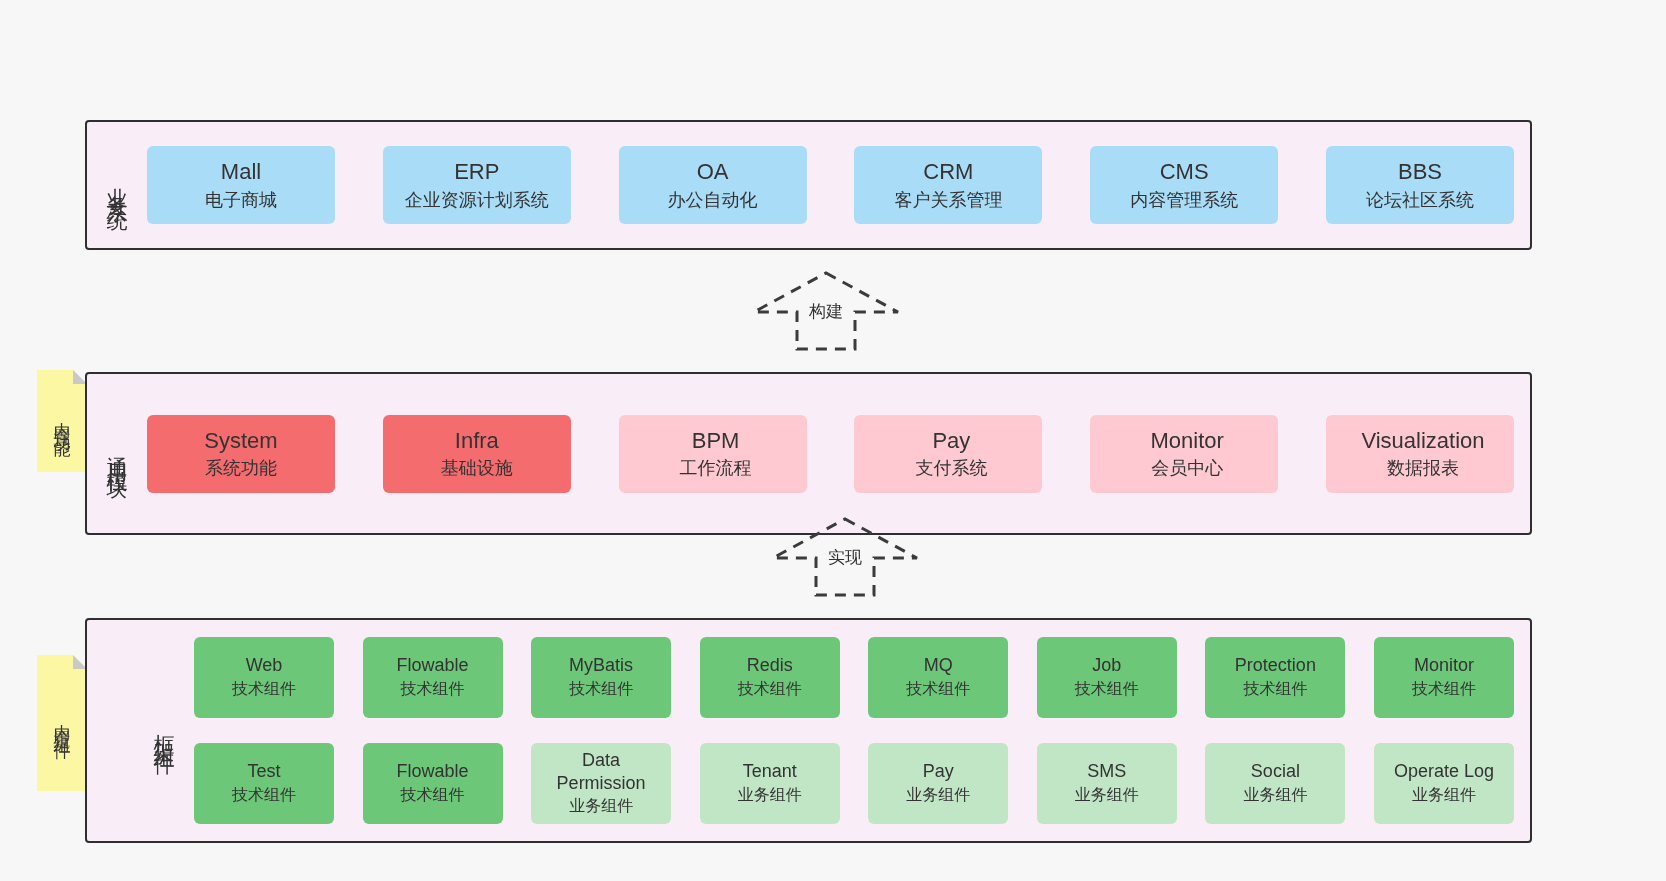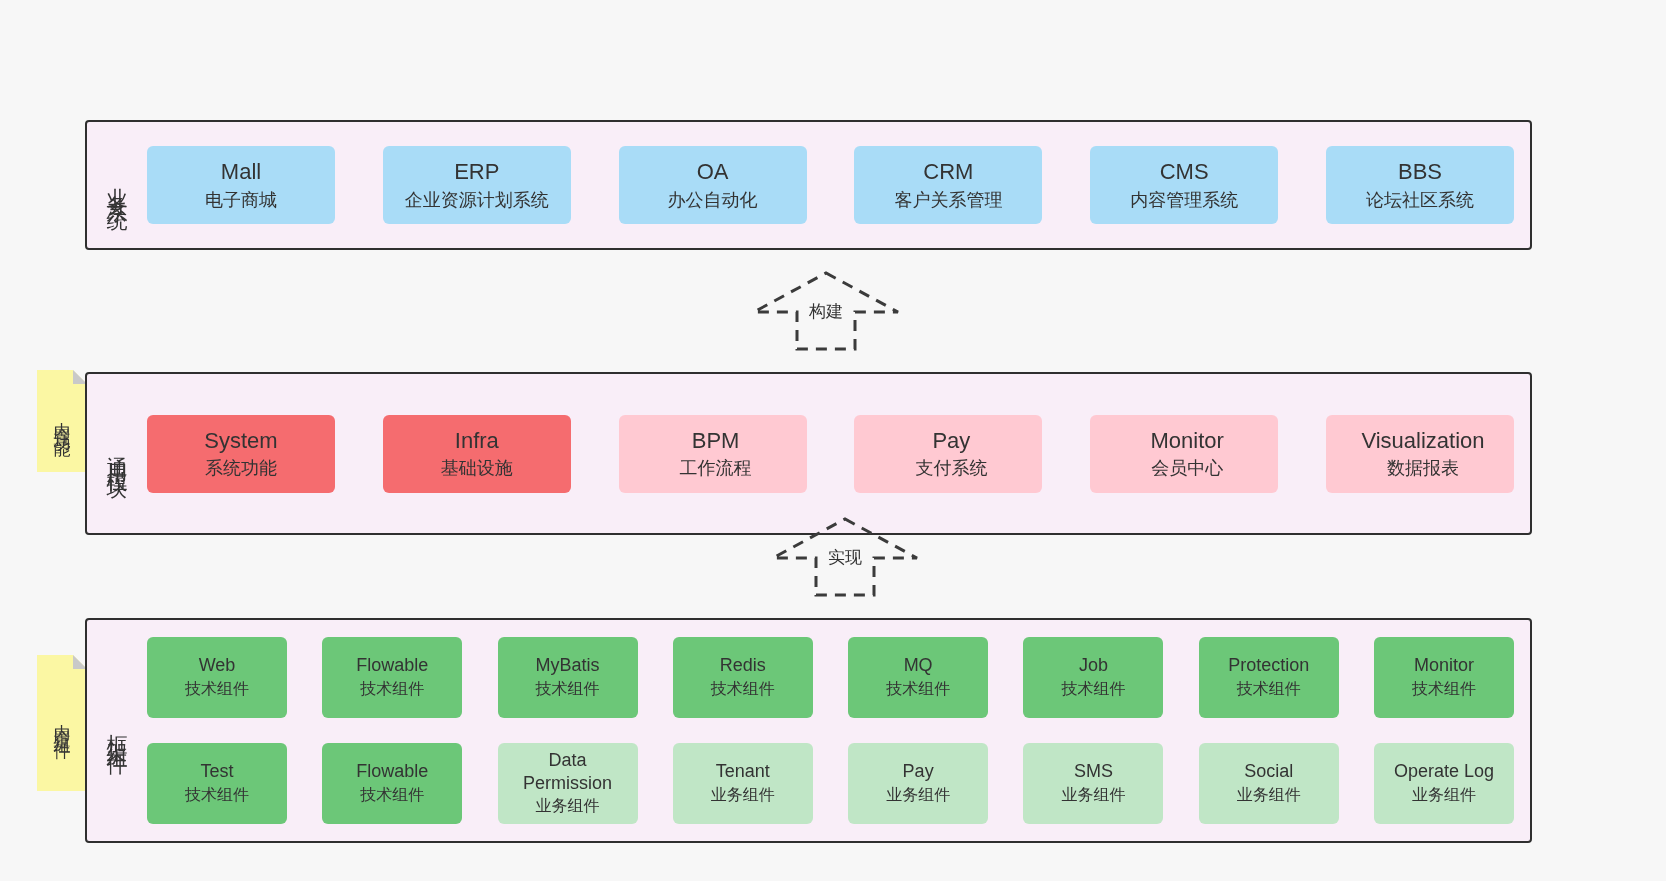--- a/index.html
+++ b/index.html
@@ -17,21 +17,21 @@
     position:absolute; left:85px; width:1447px;
     box-sizing:border-box;
     background:var(--band-bg,#f9eef8);
     border:2px solid var(--band-border,#2f2f2f);
     border-radius:4px;
     display:flex; align-items:stretch;
     z-index:2;
   }
   #band1{top:120px; height:130px;}
   #band2{top:372px; height:163px;}
-  #band3{top:618px; height:225px;}
+  #band3{top:618px; height:225px;padding-left:47px;}
 
   .band-label{
     width:60px; flex:none;
     display:flex; align-items:center; justify-content:center;
   }
   .vtext{
     writing-mode:vertical-rl; text-orientation:upright;
     font-size:21px; letter-spacing:7px; color:var(--text,#333);
     white-space:nowrap;
   }

